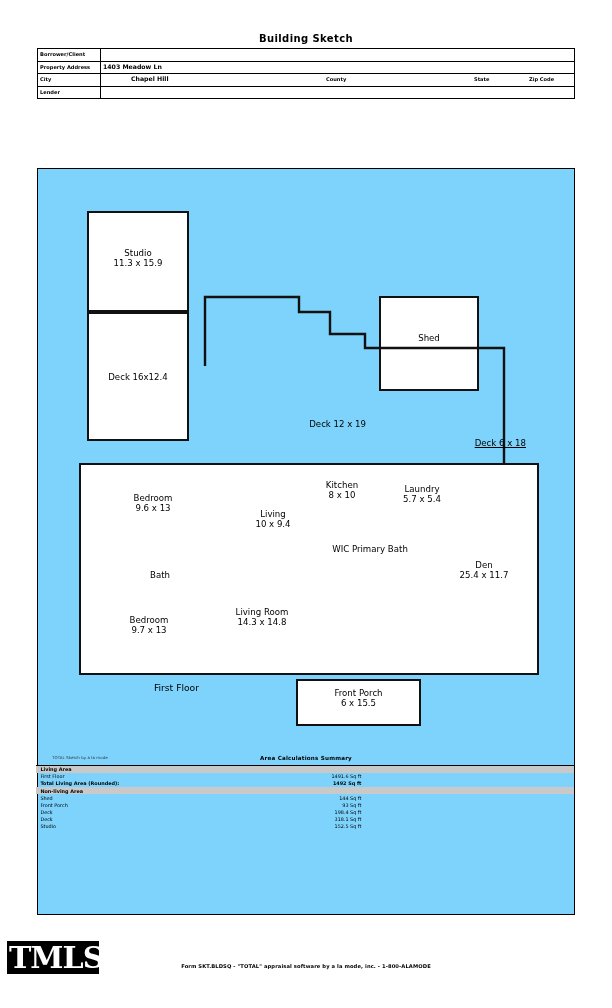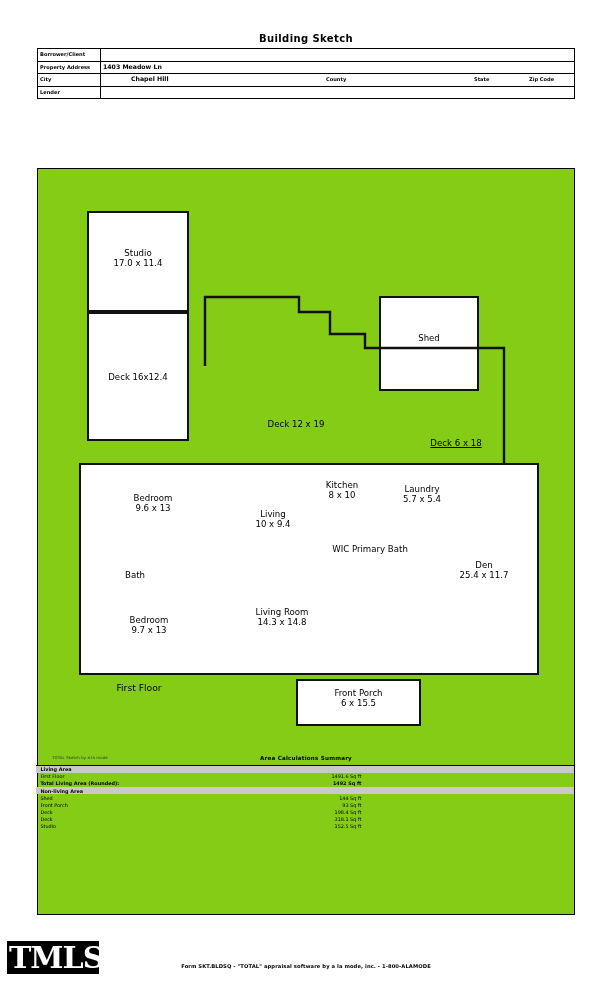--- a/index.html
+++ b/index.html
@@ -46,40 +46,40 @@
   }
   .hdr-lbl { width: 63px; }
   .val { font-weight: bold; font-size: 6.2px; padding-left: 4px; }
 
   
   .sketch-frame {
     position: absolute;
     left: 37px; top: 168px;
     width: 538px; height: 747px;
     border: 1.6px solid #000;
-    background: #84cc16;
+    background: #7dd3fc;
   }
 
   
   .box {
     position: absolute;
     border: 2.2px solid #111;
     background: #fff;
   }
 
   .lbl {
     position: absolute;
     font-family: "DejaVu Sans", sans-serif;
     font-size: 8.6px;
     line-height: 1.22;
     text-align: center;
     color: #000;
     white-space: pre;
   }
-  .lbl.left { text-align: center; }
+  .lbl.left { text-align: right; }
   .lbl-big { font-size: 9.2px; }
 
   
   .sum-caption {
     position: absolute;
     left: 0; right: 0; top: 586px;
     text-align: center;
     font-size: 5.6px;
     font-weight: bold;
     letter-spacing: 0.2px;
@@ -172,21 +172,21 @@
   <tr>
     <td class="hdr-lbl">Lender</td>
     <td class="val"></td>
   </tr>
 </tbody>
   </table>
 
 <div class="sketch-frame">
 
   <div class="box" style="left:49px; top:42px; width:102px; height:101px;"></div>
-  <div class="lbl" style="left:49px; top:79px; width:102px;"><span>Studio</span><br><span>17.0 x 11.4</span></div>
+  <div class="lbl" style="left:49px; top:79px; width:102px;"><span>Studio</span><br><span>11.3 x 15.9</span></div>
 
   <div class="box" style="left:49px; top:143px; width:102px; height:129px;"></div>
   <div class="lbl" style="left:49px; top:203px; width:102px;"><span>Deck 16x12.4</span></div>
 
   <div class="box" style="left:341px; top:127px; width:100px; height:95px;"></div>
   <div class="lbl" style="left:341px; top:164px; width:100px;"><span>Shed</span><br><span></span></div>
 
   <svg style="position:absolute; left:0; top:0;" width="538" height="747" viewBox="0 0 538 747" preserveAspectRatio="none">
     <polyline points="167,197 167,128 261,128 261,143 292,143 292,165 327,165 327,179 466,179 466,294" fill="none" stroke="#111" stroke-width="2.4" stroke-linejoin="miter"></polyline>
   </svg>
@@ -204,21 +204,21 @@
   <div class="lbl" style="left:337px; top:315px; width:94px;"><span>Laundry</span><br><span>5.7 x 5.4</span></div>
 
   <div class="lbl" style="left:252px; top:375px; width:160px;"><span>WIC Primary Bath</span></div>
 
   <div class="lbl" style="left:395px; top:391px; width:102px;"><span>Den</span><br><span>25.4 x 11.7</span></div>
 
   <div class="lbl left" style="left:62px; top:401px; width:70px;"><span>Bath</span></div>
 
   <div class="lbl" style="left:59px; top:446px; width:104px;"><span>Bedroom</span><br><span>9.7 x 13</span></div>
 
-  <div class="lbl" style="left:184px; top:438px; width:120px;"><span>Living Room</span><br><span>14.3 x 14.8</span></div>
+  <div class="lbl" style="left:164px; top:438px; width:120px;"><span>Living Room</span><br><span>14.3 x 14.8</span></div>
 
 
   <div class="lbl left lbl-big" style="left:41px; top:513px; width:120px;"><span>First Floor</span></div>
 
   <div class="box" style="left:258px; top:510px; width:125px; height:47px;"></div>
   <div class="lbl" style="left:258px; top:519px; width:125px;"><span>Front Porch</span><br><span>6 x 15.5</span></div>
 
   <div class="sum-credit">TOTAL Sketch by a la mode</div>
   <div class="sum-caption">Area Calculations Summary</div>
 

